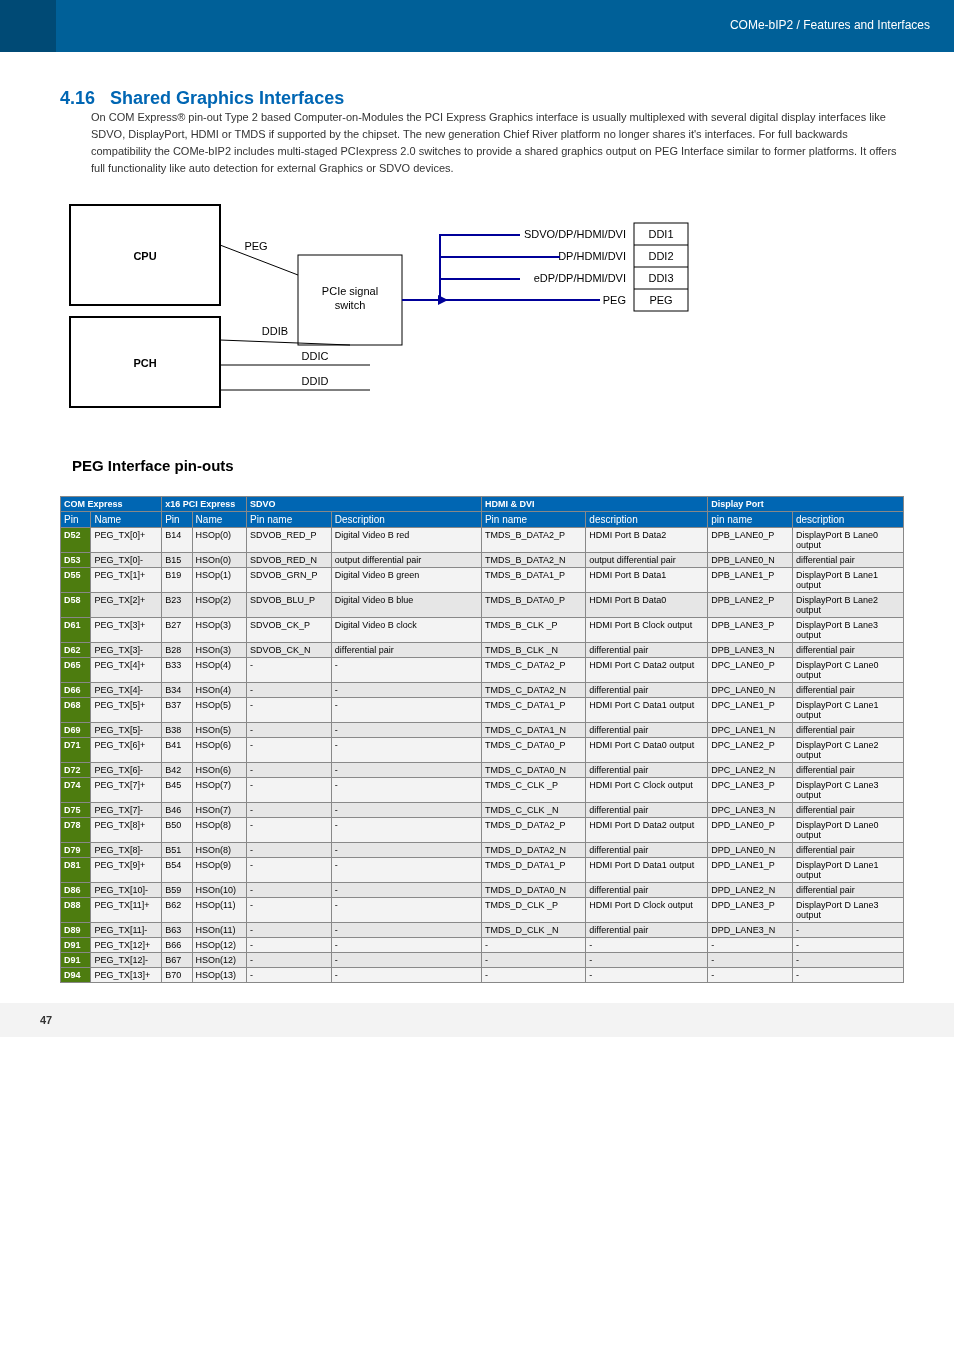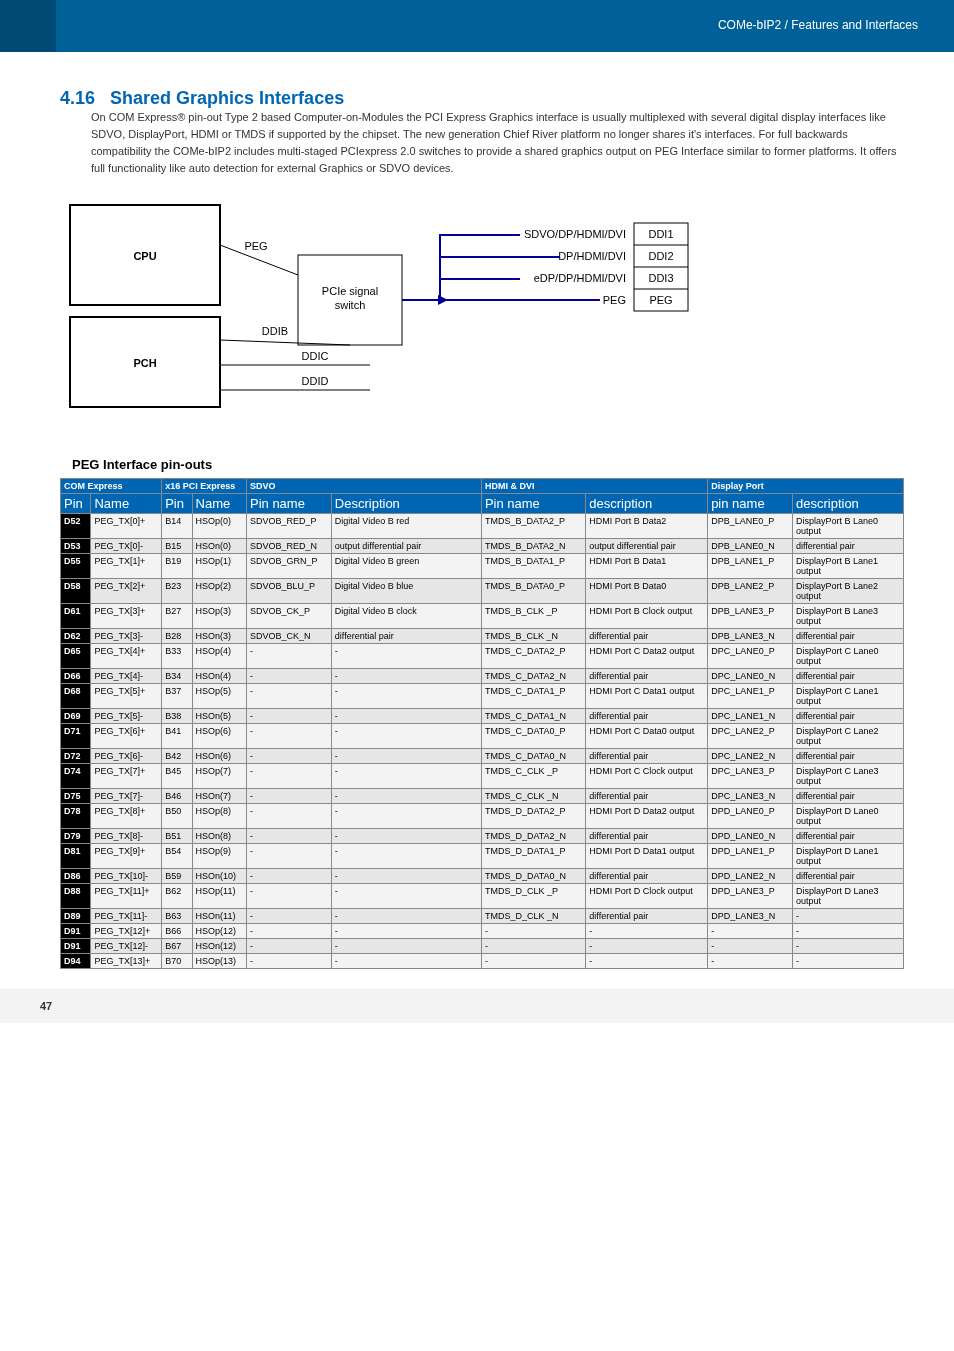--- a/index.html
+++ b/index.html
@@ -1,31 +1,31 @@
 <!DOCTYPE html>
 <html><head>
 <meta charset="utf-8">
 <style>
   * { box-sizing: border-box; margin: 0; padding: 0; }
   body { font-family: Arial, Helvetica, sans-serif; background: #fff; width: 954px; }
   .header-bar { background: #006098; height: 52px; position: relative; }
   .header-bar .notch { position: absolute; left: 0; top: 0; width: 56px; height: 52px; background: #004a75; }
-  .header-bar .crumb { position: absolute; right: 36px; top: 18px; color: #fff; font-size: 12px; }
+  .header-bar .crumb { position: absolute; right: 24px; top: 18px; color: #fff; font-size: 12px; }
   .page { padding: 36px 50px 20px 60px; }
   h1 { color: #0066b3; font-size: 18px; font-weight: bold; }
   .intro { font-size: 11px; line-height: 1.55; color: #333; margin-bottom: 18px; margin-left: 31px; }
   .diagram { width: 640px; margin: 0 auto 18px auto; }
-  .subhead { font-size: 13px; font-weight: bold; margin: 10px 0 6px 2px; padding-left: 10px; }
+  .subhead { font-size: 15px; font-weight: bold; margin: 10px 0 22px 2px; padding-left: 10px; }
   table { border-collapse: collapse; width: 100%; font-size: 9px; table-layout: fixed; }
   th, td { border: 1px solid #888; padding: 2px 3px; vertical-align: top; text-align: left; }
   thead tr.grp th { background: #0066b3; color: #fff; font-weight: bold; border: 1px solid #888; font-size: 9px; }
-  thead tr.cols th { background: #0066b3; color: #fff; font-weight: normal; border: 1px solid #888; font-size: 13px; }
+  thead tr.cols th { background: #0066b3; color: #fff; font-weight: normal; border: 1px solid #888; font-size: 10px; }
   tbody tr:nth-child(odd) { background: #f3f3f3; }
   tbody tr:nth-child(even) { background: #e6e6e6; }
-  tbody td:first-child { background: #000000; color: #fff; font-weight: bold; }
+  tbody td:first-child { background: #4d7c0f; color: #fff; font-weight: bold; }
   .footer { background: #f3f3f3; height: 34px; display: flex; align-items: center; padding-left: 40px; font-size: 11px; color: #333; font-weight: bold; }
   svg text { font-size: 11px; }
 </style>
 </head>
 <body>
 
 <div class="header-bar">
   <div class="notch"></div>
   <div class="crumb">COMe-bIP2 / Features and Interfaces</div>
 </div>

